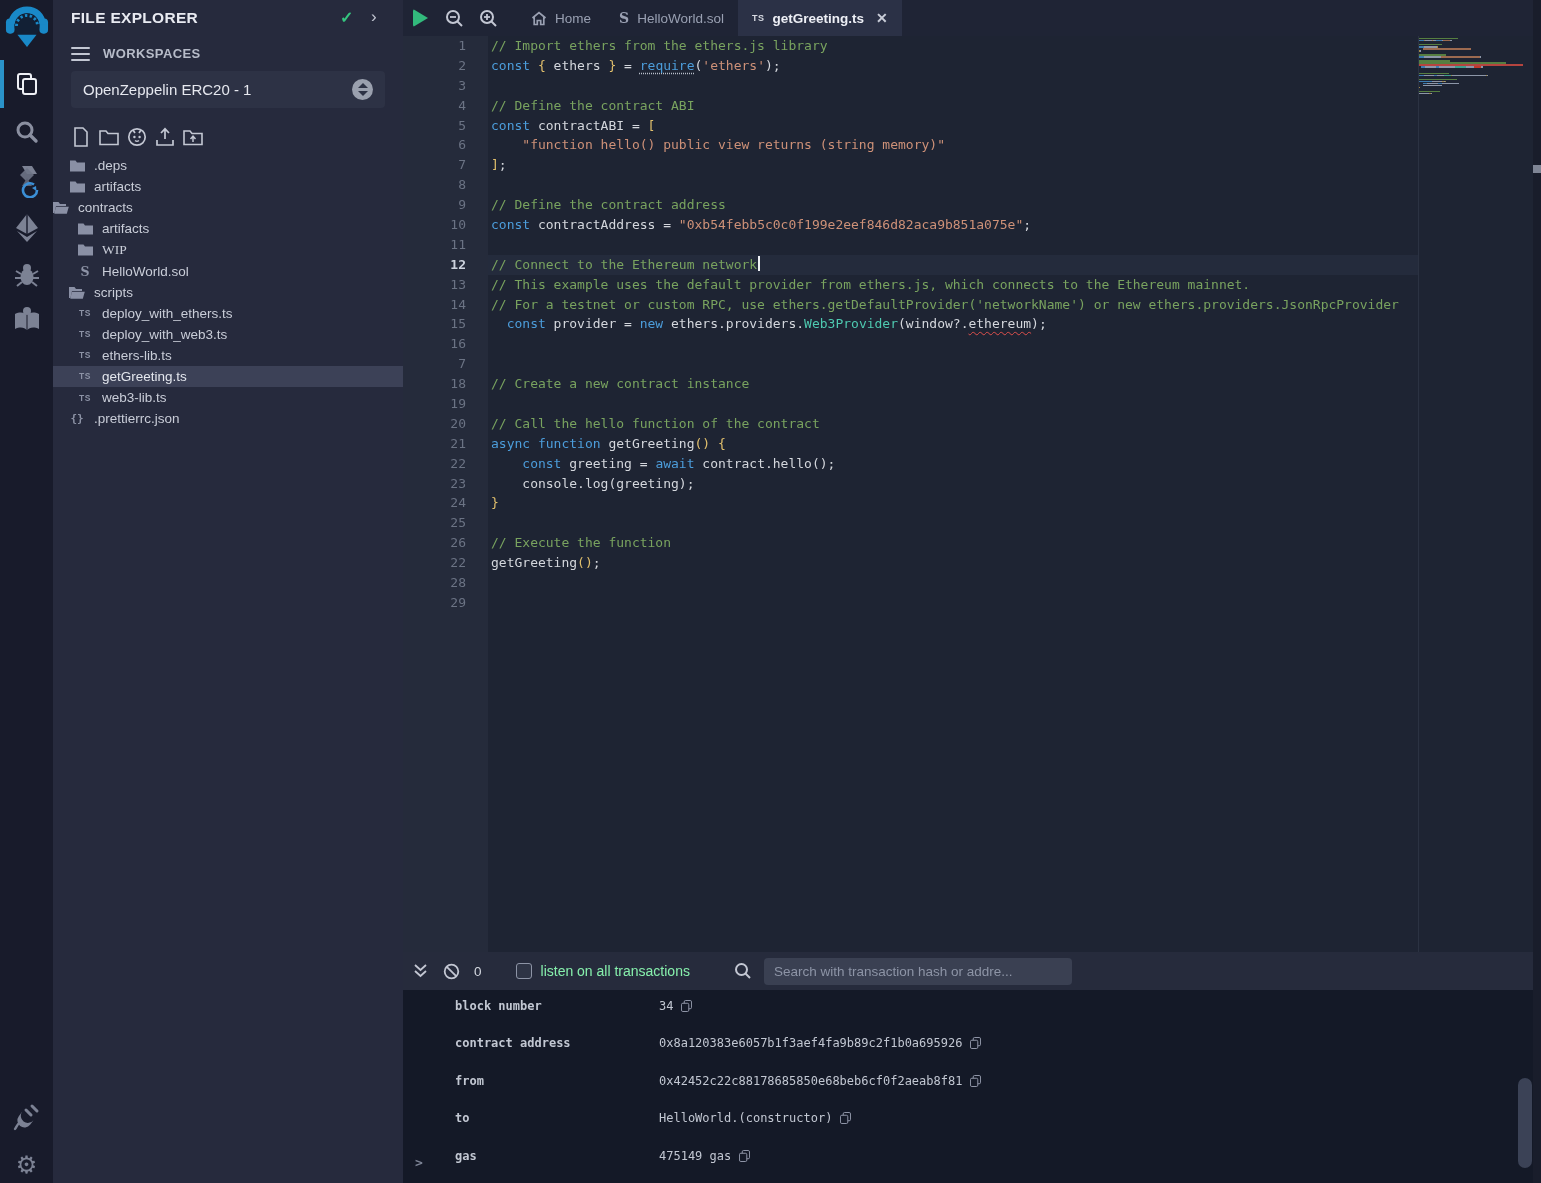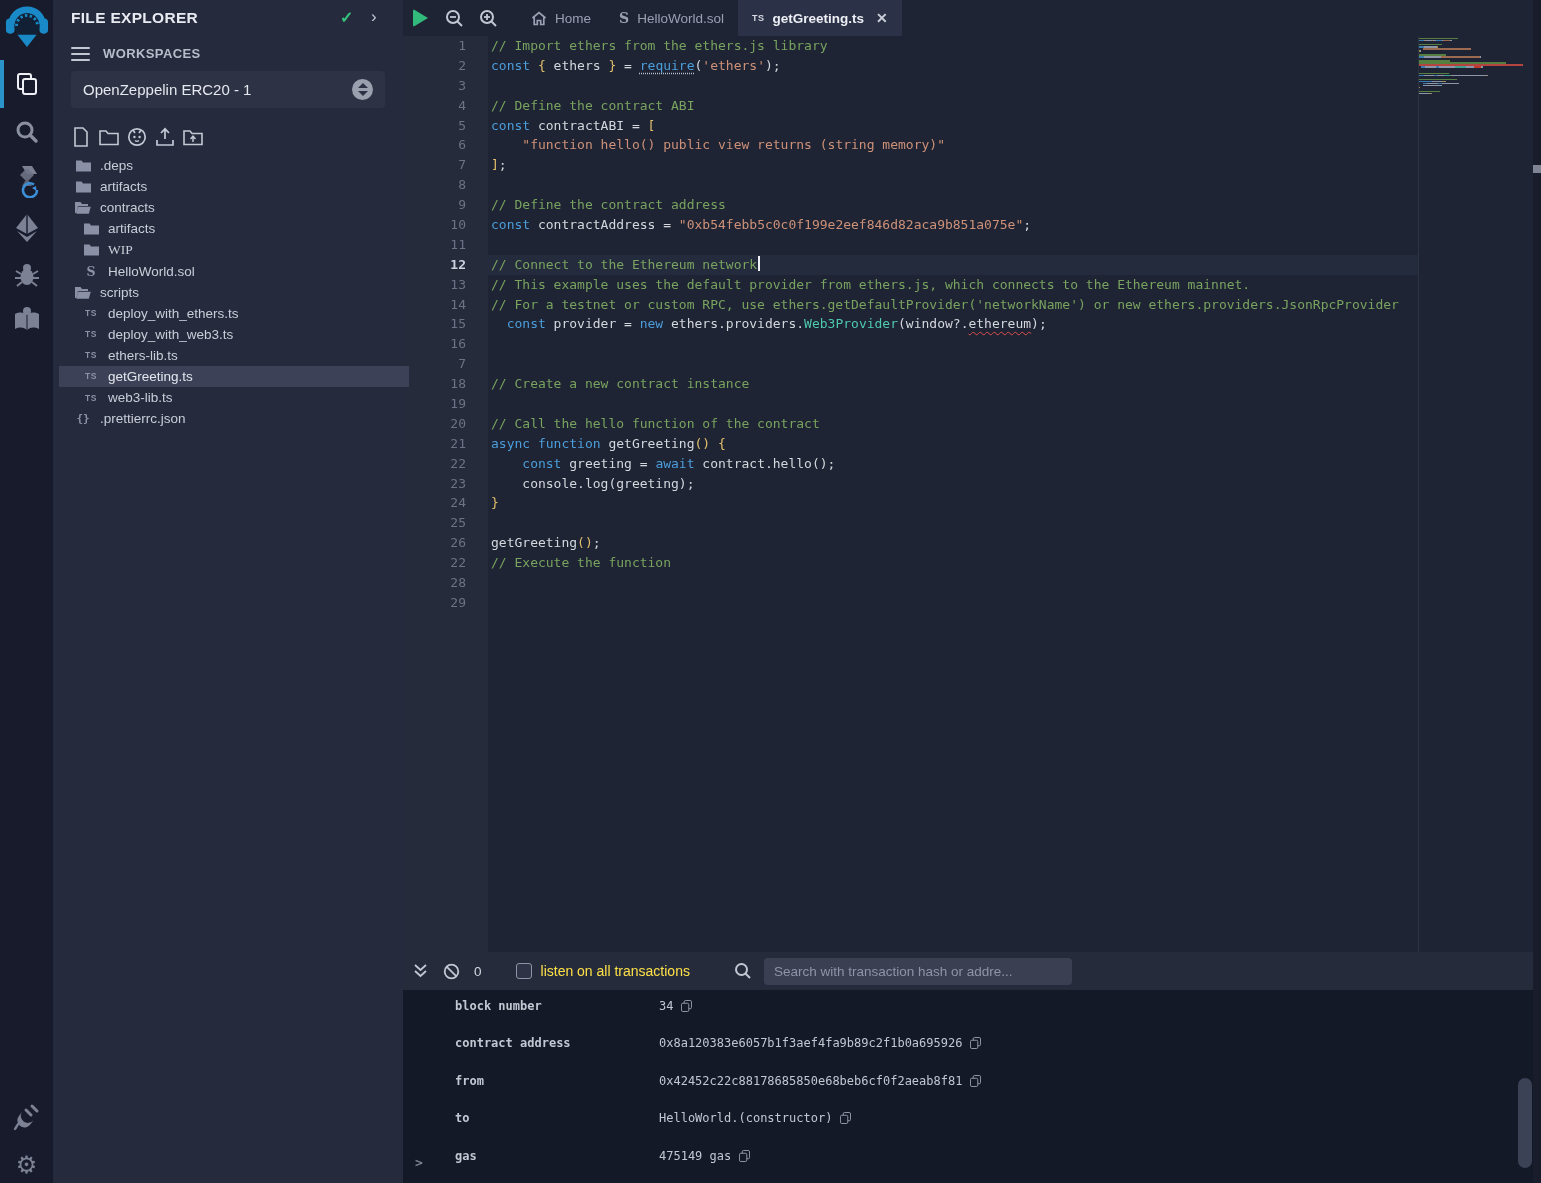--- a/index.html
+++ b/index.html
@@ -24,21 +24,21 @@
   .ws-select{position:absolute;left:18px;top:71px;width:314px;height:37px;background:#2d3245;border-radius:4px;
              display:flex;align-items:center;padding:0 12px;cursor:pointer;}
   .ws-select .name{font-size:15px;color:#e6e8ef;flex:1;}
   .ws-badge{width:21px;height:21px;border-radius:50%;background:#9aa0ae;position:relative;flex:none;}
   .ws-badge:before,.ws-badge:after{content:"";position:absolute;left:5.5px;border-left:5px solid transparent;border-right:5px solid transparent;}
   .ws-badge:before{top:4px;border-bottom:5px solid #2d3245;}
   .ws-badge:after{bottom:4px;border-top:5px solid #2d3245;}
   .panel-tools{position:absolute;left:18px;top:126px;display:flex;gap:8px;}
   .ptool{width:20px;height:22px;display:flex;align-items:center;justify-content:center;cursor:pointer;}
 
-  .tree{position:absolute;left:0;top:155px;width:350px;margin-left:6px;}
+  .tree{position:absolute;left:0;top:155px;width:350px;}
   .tree-row{height:21.1px;display:flex;align-items:center;gap:9px;font-size:13.5px;color:#c9cdd8;cursor:pointer;}
   .tree-row.selected{background:#3c4157;color:#e4e7ee;}
   .t-ico{width:16px;display:flex;justify-content:center;flex:none;}
   .t-ts{font-size:8.5px;font-weight:700;color:#8d93a6;letter-spacing:.5px;}
   .t-sol{font-size:12.5px;font-weight:700;color:#8d93a6;font-family:"DejaVu Serif",serif;}
   .t-br{font-size:11px;font-weight:700;color:#8d93a6;font-family:"DejaVu Sans Mono",monospace;}
 
   
   .editor{position:absolute;left:403px;top:0;width:1130px;height:952px;background:#1e2433;}
   .tabbar{position:absolute;left:0;top:0;width:100%;height:36px;background:#1f2435;display:flex;align-items:stretch;}
@@ -69,21 +69,21 @@
   .minimap{position:absolute;left:1015px;top:36px;width:115px;height:916px;border-left:1px solid #2b3242;background:#1e2433;padding-top:2px;}
   .mm-line{height:1.4px;margin-bottom:0.65px;white-space:nowrap;font-size:0;}
   .mm-line span{display:inline-block;height:1.4px;}
 
   
   .terminal{position:absolute;left:403px;top:952px;width:1130px;height:231px;background:#141927;}
   .term-head{position:absolute;left:0;top:0;width:100%;height:38px;background:#262b3c;display:flex;align-items:center;}
   .th-ico{display:flex;align-items:center;justify-content:center;cursor:pointer;}
   .term-zero{font-size:13.5px;color:#d4d8e0;margin:0 0 0 14px;}
   .term-check{width:16px;height:16px;border:1px solid #8d94a6;border-radius:3px;background:#2e3445;margin-left:34px;cursor:pointer;}
-  .term-listen{font-size:14px;color:#fde047;margin-left:9px;}
+  .term-listen{font-size:14px;color:#86efac;margin-left:9px;}
   .term-search-ico{margin-left:44px;}
   .term-input{margin-left:12px;width:308px;height:27px;background:#3a4052;border:none;border-radius:4px;
               color:#cdd2dd;font-size:13.5px;padding:0 10px;font-family:"Liberation Sans",sans-serif;outline:none;}
   .term-input::placeholder{color:#8d94a6;}
   .term-body{position:absolute;left:0;top:38px;width:100%;height:193px;font-family:"DejaVu Sans Mono",monospace;}
   .term-row{position:absolute;left:0;width:100%;height:24px;display:flex;align-items:center;}
   .term-label{position:absolute;left:52px;font-size:12px;font-weight:700;color:#c2c7d2;}
   .term-value{position:absolute;left:256px;font-size:12px;color:#c2c7d2;display:flex;align-items:center;gap:8px;}
   .copy-ic{display:inline-flex;cursor:pointer;}
   .term-prompt{position:absolute;left:12px;top:203px;font-size:13px;font-weight:700;color:#7d8496;font-family:"DejaVu Sans Mono",monospace;}
@@ -221,21 +221,21 @@
           <span>.deps</span>
         </div>
         <div class="tree-row" style="padding-left: 16px;">
           <span class="t-ico">
             <svg width="15" height="12" viewBox="0 0 15 12">
               <path d="M0 0.5 h5.5 l1.5 2 h8 v9 h-15 Z" fill="#8a90a5"></path>
             </svg>
           </span>
           <span>artifacts</span>
         </div>
-        <div class="tree-row" style="padding-left: 16px;">
+        <div class="tree-row" style="padding-left: 0;">
           <span class="t-ico">
             <svg width="16" height="13" viewBox="0 0 16 13">
               <path d="M0 1 h5.5 l1.5 2 h6 v2 h-10 l-1.5 7 h-1.5 Z" fill="#8a90a5"></path>
               <path d="M2.8 5.8 h13 l-2 7 h-12.5 Z" fill="#8a90a5"></path>
             </svg>
           </span>
           <span>contracts</span>
         </div>
         <div class="tree-row" style="padding-left: 24px;">
           <span class="t-ico">
@@ -381,22 +381,22 @@
         <div class="code-line"></div>
         <div class="code-line"></div>
         <div class="code-line"><span class="tok-com">// Create a new contract instance</span></div>
         <div class="code-line"></div>
         <div class="code-line"><span class="tok-com">// Call the hello function of the contract</span></div>
         <div class="code-line"><span class="tok-kw">async</span><span class="tok-pl"> </span><span class="tok-kw">function</span><span class="tok-pl"> getGreeting</span><span class="tok-br">()</span><span class="tok-pl"> </span><span class="tok-br">{</span></div>
         <div class="code-line"><span class="tok-ws">    </span><span class="tok-kw">const</span><span class="tok-pl"> greeting = </span><span class="tok-kw">await</span><span class="tok-pl"> contract.hello();</span></div>
         <div class="code-line"><span class="tok-ws">    </span><span class="tok-pl">console.log(greeting);</span></div>
         <div class="code-line"><span class="tok-br">}</span></div>
         <div class="code-line"></div>
+        <div class="code-line"><span class="tok-com">// Execute the function</span></div>
         <div class="code-line"><span class="tok-pl">getGreeting</span><span class="tok-br">()</span><span class="tok-pl">;</span></div>
-        <div class="code-line"><span class="tok-com">// Execute the function</span></div>
         <div class="code-line"></div>
       </div>
     <div class="minimap" id="minimap">
         <div class="mm-line"><span style="width: 38.7px; background: rgb(86, 126, 65);"></span></div>
         <div class="mm-line"><span style="width: 4.5px; background: rgb(61, 124, 176);"></span><span style="width: 0.9px; background: rgb(141, 150, 168);"></span><span style="width: 0.9px; background: rgb(163, 137, 74);"></span><span style="width: 7.2px; background: rgb(141, 150, 168);"></span><span style="width: 0.9px; background: rgb(163, 137, 74);"></span><span style="width: 2.7px; background: rgb(141, 150, 168);"></span><span style="width: 6.3px; background: rgb(61, 124, 176);"></span><span style="width: 0.9px; background: rgb(141, 150, 168);"></span><span style="width: 7.2px; background: rgb(156, 106, 80);"></span><span style="width: 1.8px; background: rgb(141, 150, 168);"></span></div>
         <div class="mm-line"></div>
         <div class="mm-line"><span style="width: 23.4px; background: rgb(86, 126, 65);"></span></div>
         <div class="mm-line"><span style="width: 4.5px; background: rgb(61, 124, 176);"></span><span style="width: 13.5px; background: rgb(141, 150, 168);"></span><span style="width: 0.9px; background: rgb(163, 137, 74);"></span></div>
         <div class="mm-line"><span style="width: 3.6px; background: transparent;"></span><span style="width: 48.6px; background: rgb(156, 106, 80);"></span></div>
         <div class="mm-line"><span style="width: 0.9px; background: rgb(163, 137, 74);"></span><span style="width: 0.9px; background: rgb(141, 150, 168);"></span></div>

